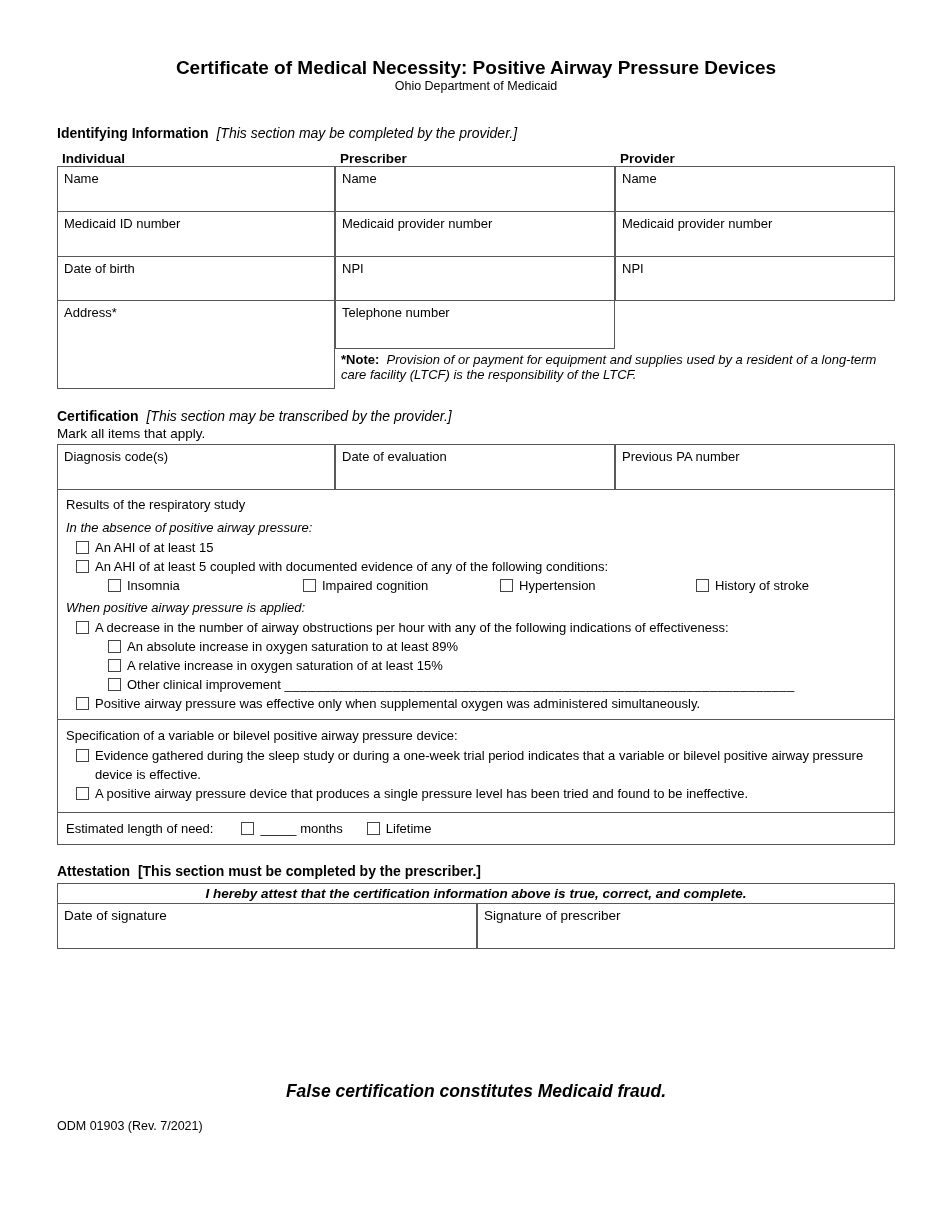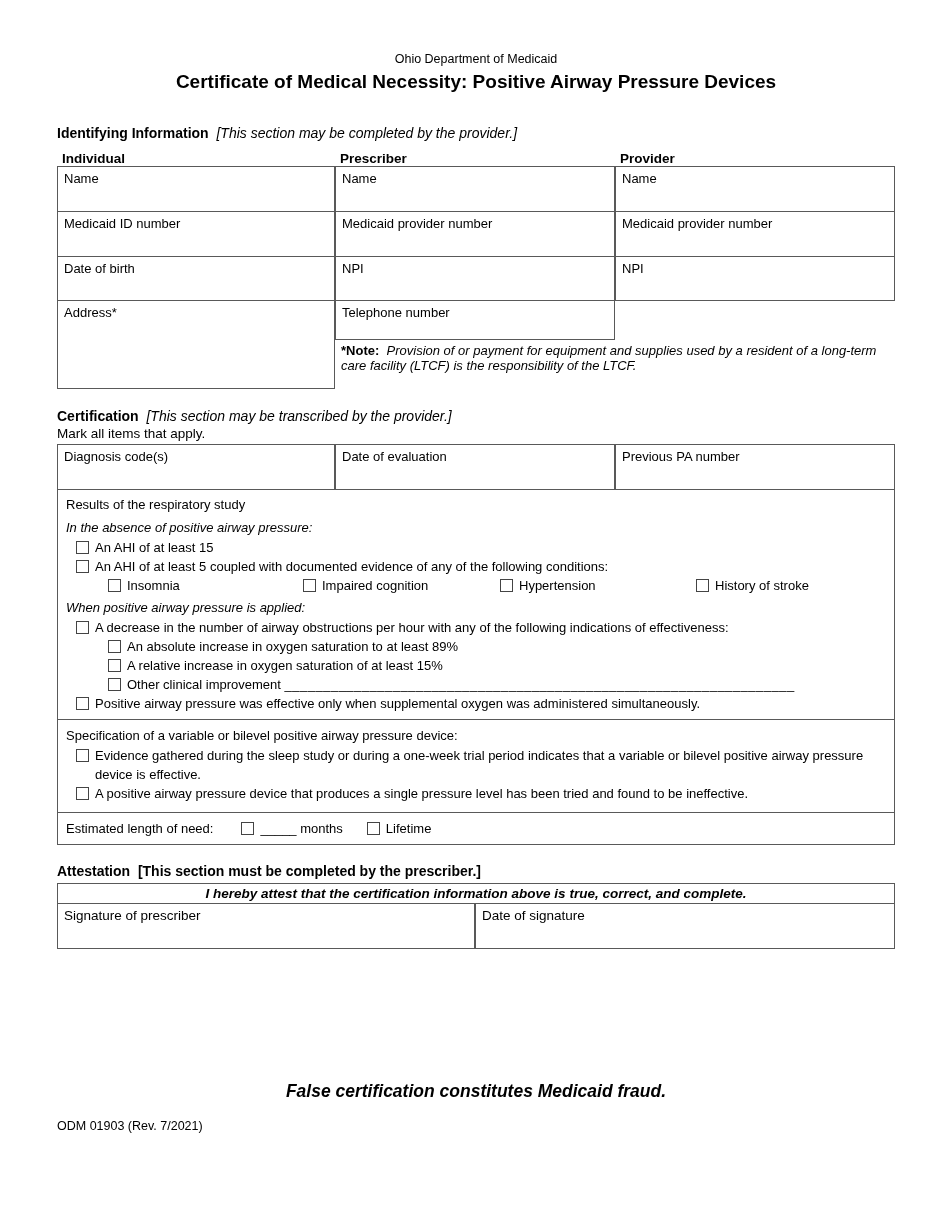--- a/index.html
+++ b/index.html
@@ -31,21 +31,21 @@
   .cell {
     border: 1px solid #595959;
     padding: 4px 6px;
     font-size: 13px;
     background: #fff;
   }
   .cell + .cell, .cellcol { margin-left: -1px; }
   .w1 { width: 278px; } .w2 { width: 280px; } .w3 { width: 280px; }
   .h46 { height: 46px; } .h45 { height: 45px; }
   .addr { height: 89px; }
-  .tel { width: 280px; height: 40px; }
+  .tel { width: 280px; height: 49px; }
   .notearea { padding: 3px 6px 0 6px; font-size: 13px; width: 560px; }
   .notearea .nlabel { font-weight: bold; }
   .notearea .ntext { font-style: italic; }
 
   .certtbl { margin-top: 3px; }
   .fullcell { width: 838px; padding: 6px 8px; }
   .resp-title { margin: 1px 0 8px 0; }
   .ital-head { font-style: italic; margin: 5px 0 3px 0; }
   .cbrow { display: flex; align-items: flex-start; line-height: 19px; }
   .cb {
@@ -77,22 +77,22 @@
     margin-top: 132px; text-align: center;
     font-weight: bold; font-style: italic; font-size: 17.5px;
   }
   .formnum { font-size: 12.5px; margin-top: 17px; }
 </style>
 </head>
 <body>
 
 <div class="page">
 
+  <div class="center doc-title">Certificate of Medical Necessity: Positive Airway Pressure Devices</div>
   <div class="center agency">Ohio Department of Medicaid</div>
-  <div class="center doc-title">Certificate of Medical Necessity: Positive Airway Pressure Devices</div>
 
   <div class="sec-head">
     <b>Identifying Information</b>&nbsp;
     <span class="sec-note">[This section may be completed by the provider.]</span>
   </div>
 
   <div class="colheads">
     <div class="ch1">Individual</div>
     <div class="ch2">Prescriber</div>
     <div class="ch3">Provider</div>
@@ -231,21 +231,21 @@
   <div class="sec-head" style="margin-top:18px;">
     <b>Attestation</b>&nbsp;
     <span class="sec-note-bold">[This section must be completed by the prescriber.]</span>
   </div>
 
   <div class="tbl" style="margin-top:4px;">
     <div class="trow">
       <div class="cell attest-statement">I hereby attest that the certification information above is true, correct, and complete.</div>
     </div>
     <div class="trow">
+      <div class="cell sig2"><span>Date of signature</span></div>
       <div class="cell sig1"><span>Signature of prescriber</span></div>
-      <div class="cell sig2"><span>Date of signature</span></div>
     </div>
   </div>
 
   <div class="fraud">False certification constitutes Medicaid fraud.</div>
   <div class="formnum">ODM 01903 (Rev. 7/2021)</div>
 
 </div>
 
 </body></html>

